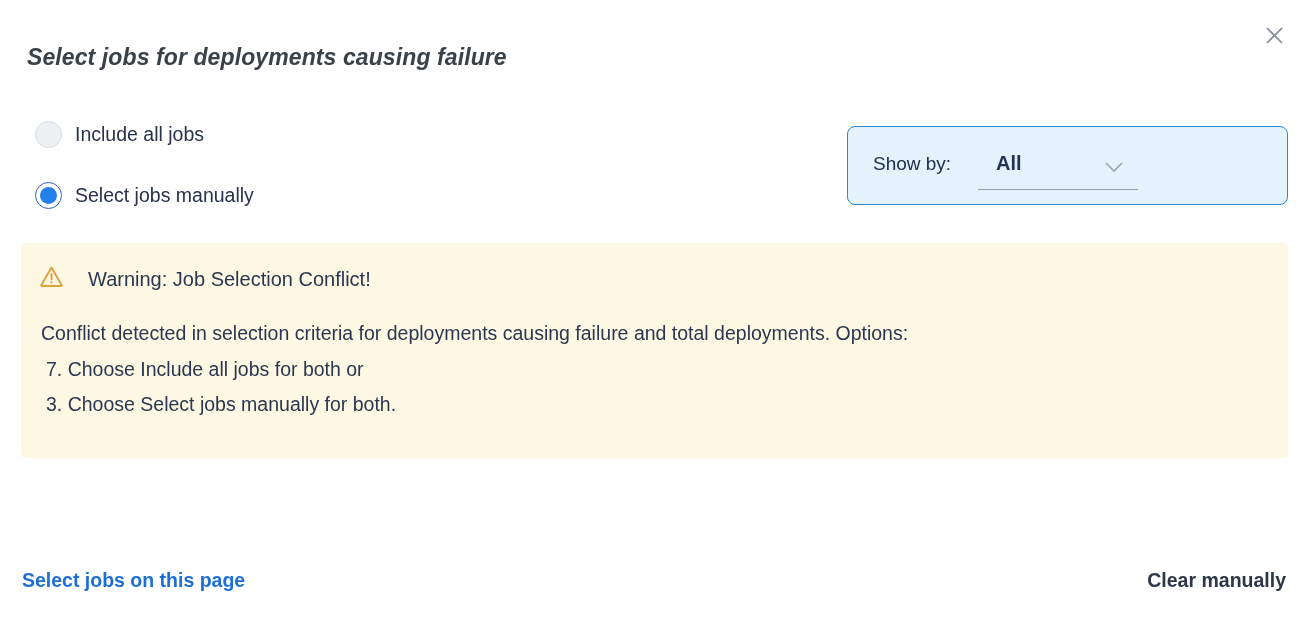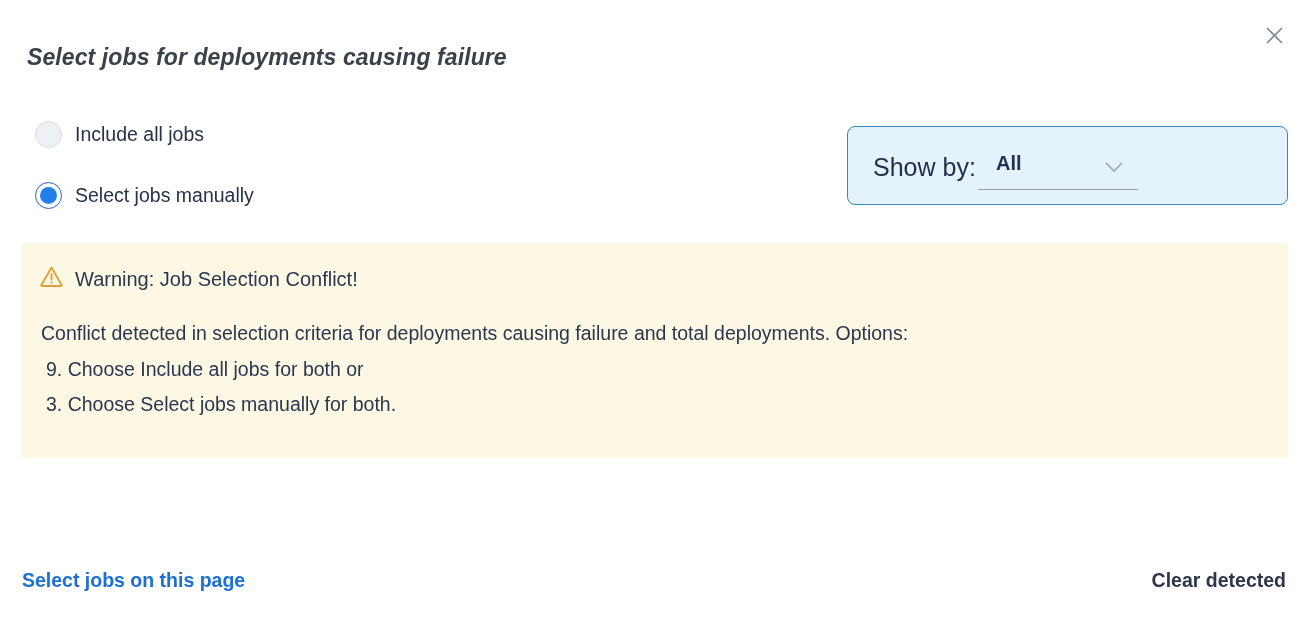--- a/index.html
+++ b/index.html
@@ -84,21 +84,21 @@
     width: 441px;
     height: 79px;
     background: #e4f2fb;
     border: 1.5px solid #3187c9;
     border-radius: 8px;
   }
   .showby-label {
     position: absolute;
     left: 25px;
     top: 26px;
-    font-size: 25px;
+    font-size: 19px;
     font-weight: 500;
     color: #222f4e;
   }
   .showby-dropdown {
     position: absolute;
     left: 130px;
     top: 18px;
     width: 160px;
     height: 45px;
     border-bottom: 1px solid #97a1ab;
@@ -126,21 +126,21 @@
     height: 215px;
     background: #fdf8e4;
     border-radius: 4px;
   }
   .warning-header {
     position: absolute;
     left: 18px;
     top: 22px;
     display: flex;
     align-items: center;
-    gap: 11px;
+    gap: 24px;
     font-size: 20px;
     color: #2b3750;
   }
   .warning-message {
     position: absolute;
     left: 20px;
     top: 79px;
     font-size: 19.5px;
     color: #2b3750;
   }
@@ -259,21 +259,21 @@
       <span>
         <svg width="25" height="23" viewBox="0 0 25 23" fill="none">
           <path d="M12.5 2.6 L22.6 20.0 Q23.1 21.0 22.0 21.0 L3.0 21.0 Q1.9 21.0 2.4 20.0 Z" stroke="#dfa13c" stroke-width="1.9" stroke-linejoin="round" fill="none"></path>
           <line x1="12.5" y1="9" x2="12.5" y2="14.5" stroke="#dfa13c" stroke-width="1.9" stroke-linecap="round"></line>
           <circle cx="12.5" cy="17.6" r="1.1" fill="#dfa13c"></circle>
         </svg>
       </span>
       <span>Warning: Job Selection Conflict!</span>
     </div>
     <p class="warning-message">Conflict detected in selection criteria for deployments causing failure and total deployments. Options:</p>
-    <p class="warning-option-1">9. Choose Include all jobs for both or</p>
+    <p class="warning-option-1">7. Choose Include all jobs for both or</p>
     <p class="warning-option-2">3. Choose Select jobs manually for both.</p>
   </div>
 
 
   <a class="footer-select-link">Select jobs on this page</a>
-  <button class="footer-clear">Clear detected</button>
+  <button class="footer-clear">Clear manually</button>
 
 </div>
 
 </body></html>

